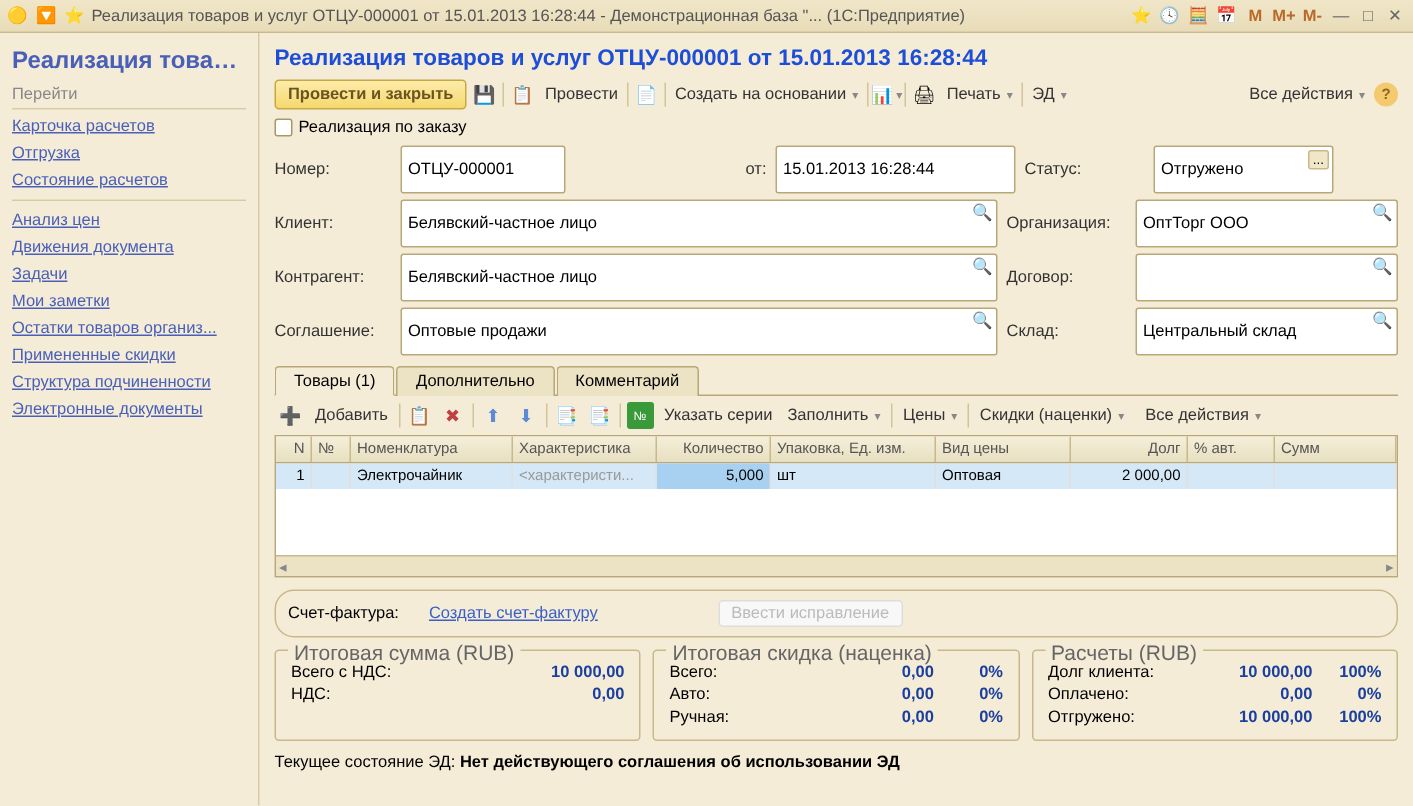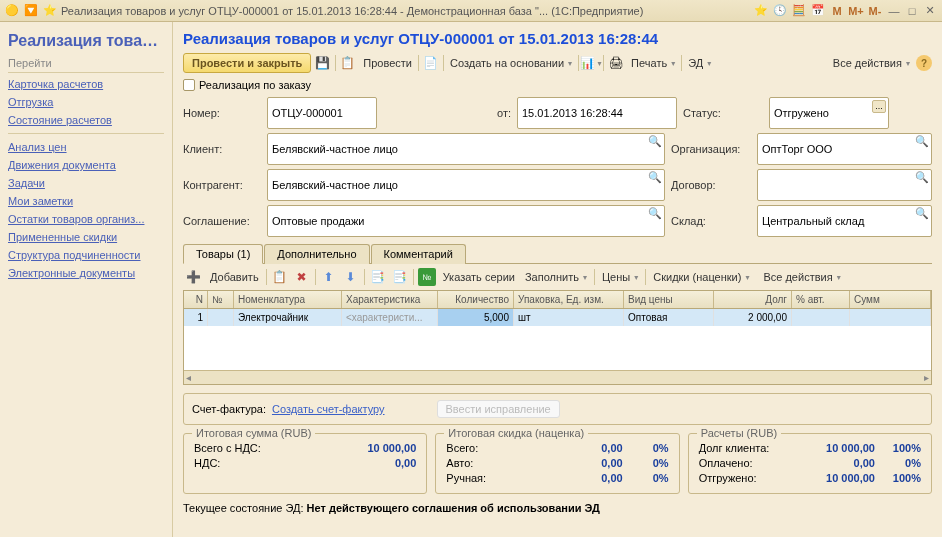--- a/index.html
+++ b/index.html
@@ -37,26 +37,26 @@
 .tab.active{background:#f5ecd8;border-bottom:1px solid #f5ecd8}
 .subtool{display:flex;align-items:center;gap:4px;padding:4px 2px}
 .grid{border:1px solid #b8a878;background:#fff}
 .grid-h{display:flex;background:linear-gradient(#f5efda,#e8dfc0);border-bottom:1px solid #b8a878}
 .gh{padding:3px 4px;border-right:1px solid #c8b88a;color:#555;font-size:10px;overflow:hidden;white-space:nowrap}
 .grid-r{display:flex;background:#d4e8f7}
 .gc{padding:3px 4px;border-right:1px solid #e0e0e0;font-size:10px;overflow:hidden;white-space:nowrap}
 .grid-body{height:44px;background:#fff}
 .grid-sb{height:14px;background:#ece2c4;border-top:1px solid #c8b88a;display:flex;align-items:center;justify-content:space-between;padding:0 2px}
 .grid-sb span{color:#888;font-size:10px}
-.sf-row{border:1px solid #c8b88a;border-radius:3px;padding:6px 8px;margin-top:8px;display:flex;align-items:center;gap:6px}
+.sf-row{border:1px solid #c8b88a;border-radius:13px;padding:6px 8px;margin-top:8px;display:flex;align-items:center;gap:20px}
 .link{color:#3a60c8;text-decoration:underline;cursor:pointer}
 .ghost-btn{color:#bbb;border:1px solid #ddd;border-radius:3px;padding:2px 8px;background:#f8f8f8}
 .totals{display:flex;gap:8px;margin-top:8px}
 .tbox{border:1px solid #c8b88a;border-radius:3px;padding:8px 10px 6px;position:relative;flex:1}
-.tbox .legend{position:absolute;top:-7px;left:8px;background:#f5ecd8;padding:0 4px;color:#666;font-size:11px}
+.tbox .legend{position:absolute;top:-7px;left:8px;background:#f5ecd8;padding:0 4px;color:#666;font-size:14px}
 .trow{display:flex;justify-content:space-between;align-items:center;margin-bottom:3px}
 .trow .tv{color:#1a3f9e;font-weight:bold;text-align:right}
 .trow .tp{color:#1a3f9e;font-weight:bold;width:38px;text-align:right}
 .ed-status{margin-top:8px;font-size:11px}
 .ed-status b{font-weight:bold}
 .help-ico{width:16px;height:16px;border-radius:8px;background:#f5c96e;color:#8a6a20;display:inline-flex;align-items:center;justify-content:center;font-weight:bold;font-size:10px}
 .c-n{width:24px;text-align:right}
 .c-ico{width:26px}
 .c-nm{width:108px}
 .c-ch{width:96px}

